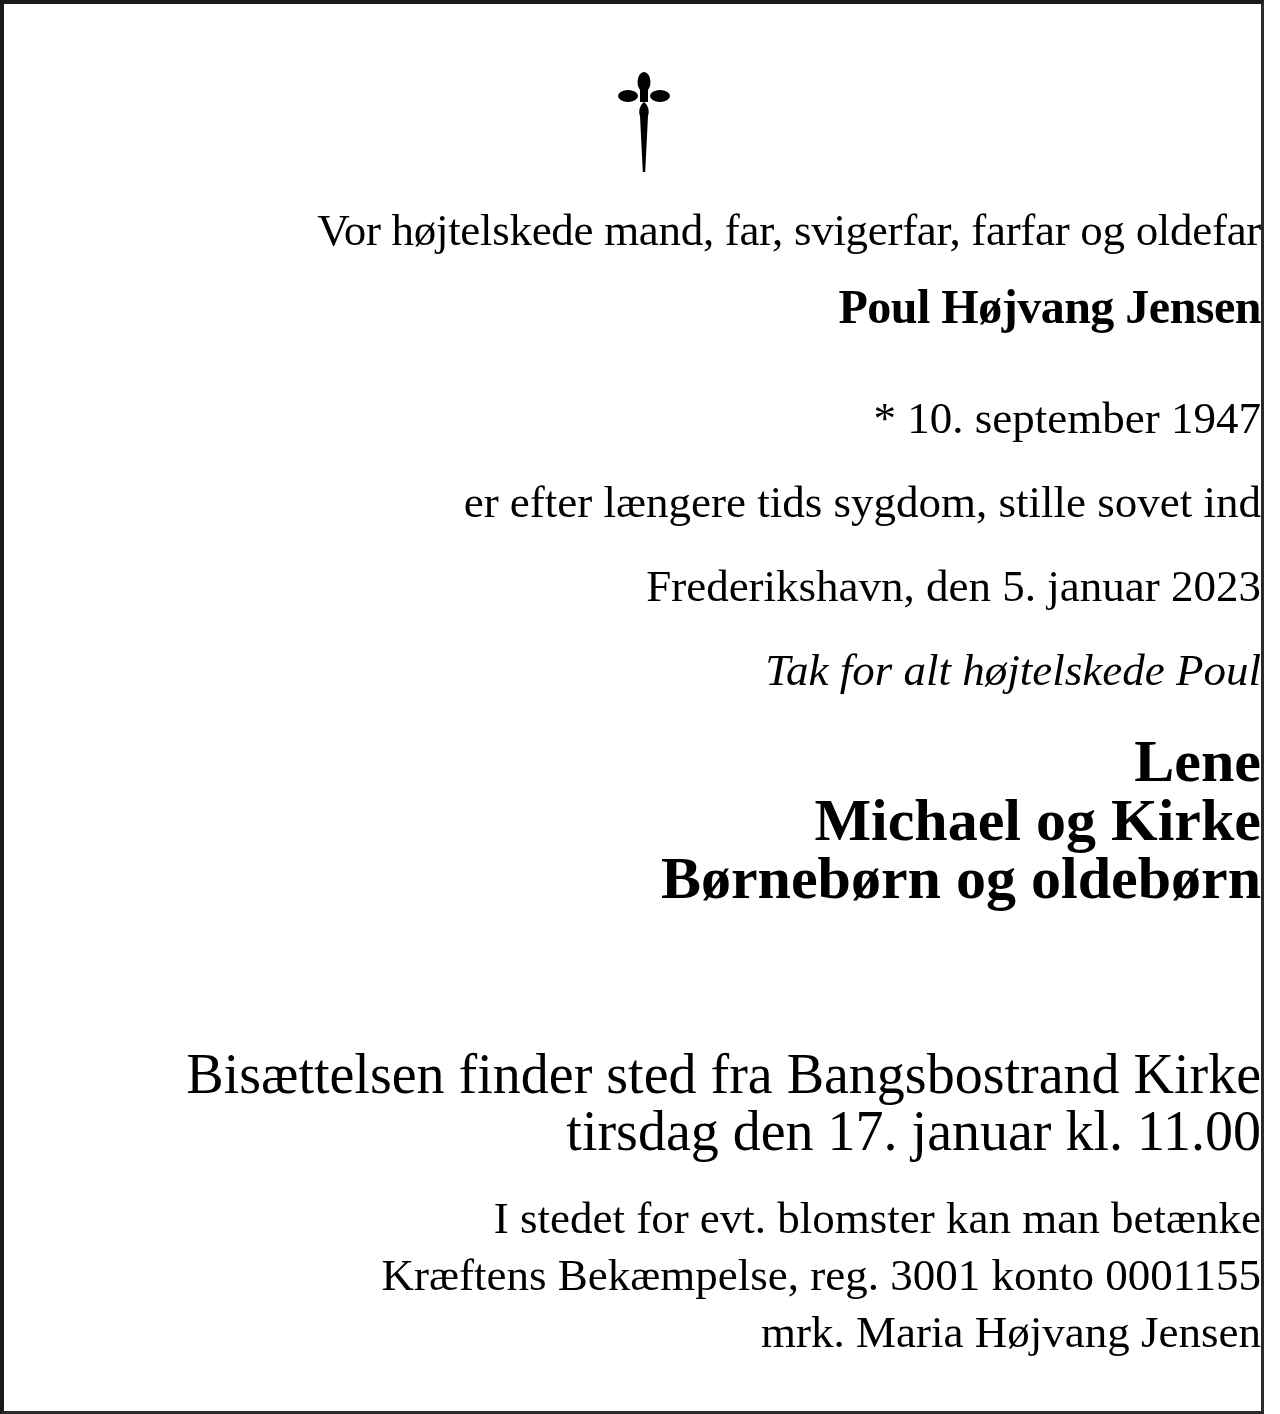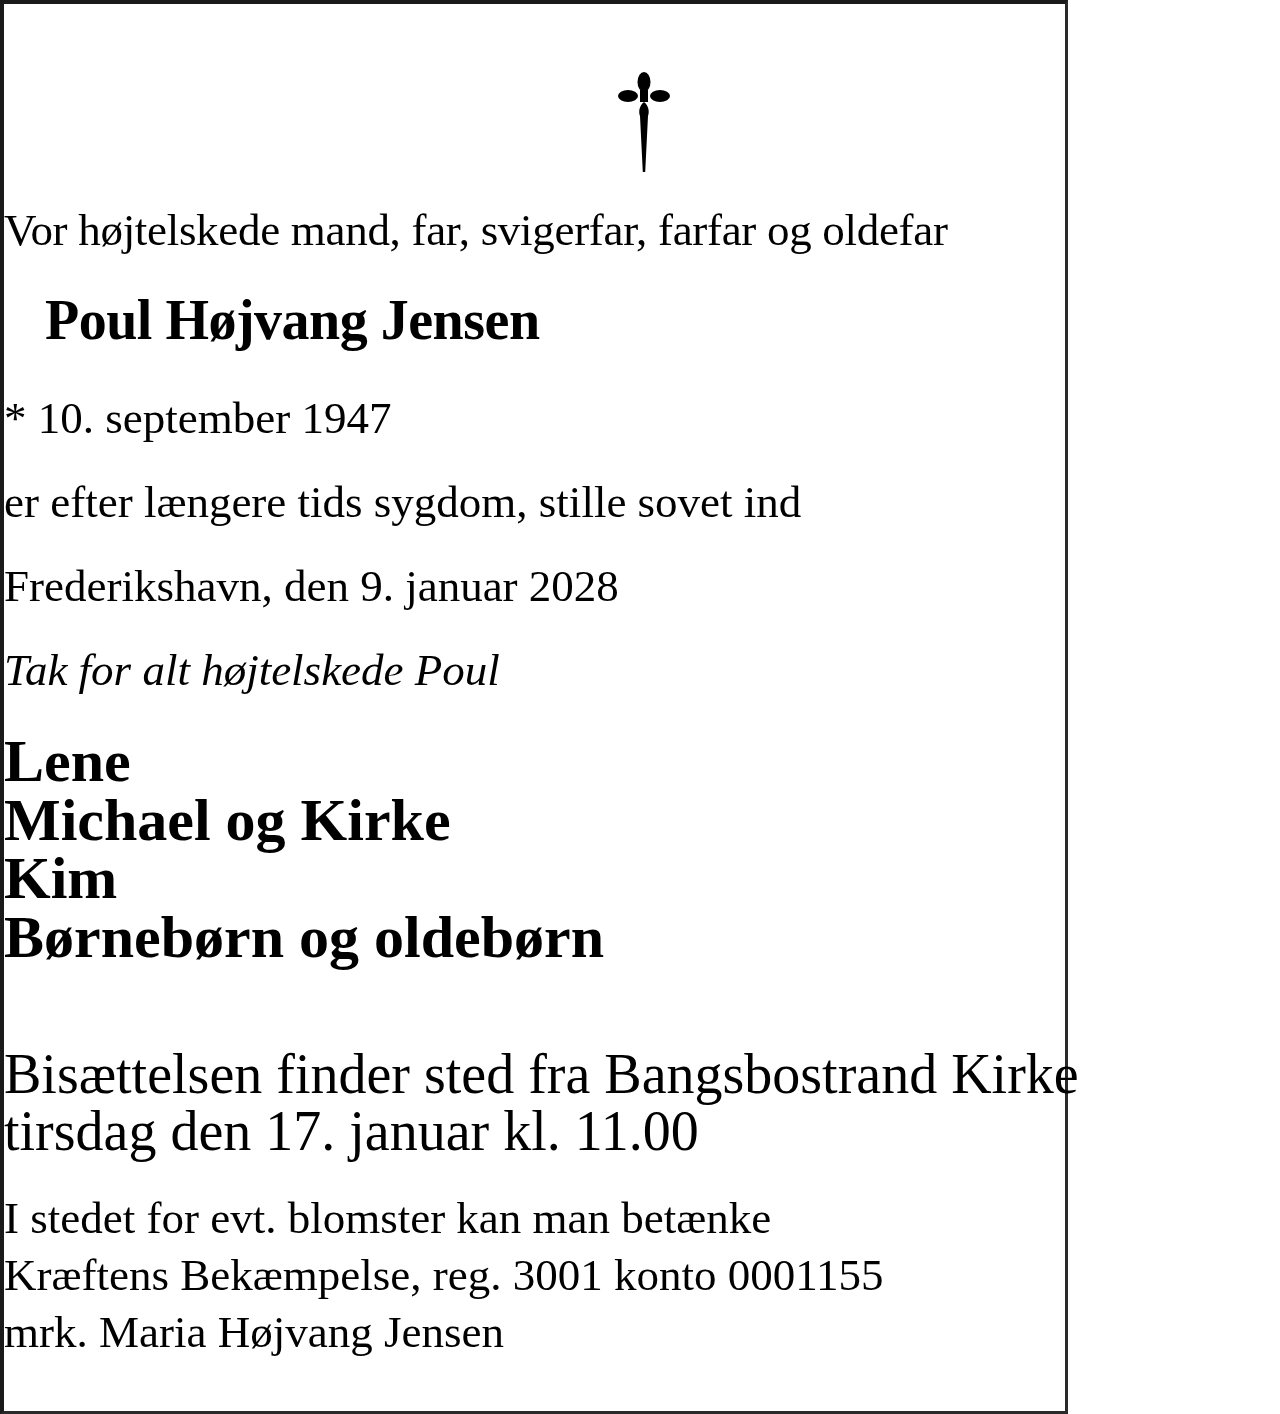--- a/index.html
+++ b/index.html
@@ -8,47 +8,47 @@
       background: #ffffff;
     }
     body {
       width: 1280px;
       height: 1414px;
       overflow: hidden;
     }
     .notice {
       position: relative;
       box-sizing: border-box;
-      width: 1068px;
+      width: 1264px;
       height: 1414px;
       background: #ffffff;
       border-top: 4px solid #1a1a1a;
       border-left: 4px solid #1a1a1a;
       border-right: 3px solid #2a2a2a;
       border-bottom: 3px solid #2a2a2a;
       color: #000000;
       font-family: "Liberation Serif", "DejaVu Serif", serif;
-      text-align: left;
+      text-align: right;
     }
     .line {
       position: absolute;
       left: 0;
       right: 0;
       white-space: nowrap;
       line-height: 1;
     }
     .cross {
       position: absolute;
       left: 614px;
       top: 64px;
       width: 52px;
       height: 106px;
     }
     .intro { top: 204px; font-size: 45px; letter-spacing: -0.3px; }
-    .name { top: 288px; font-size: 56px; font-weight: bold; letter-spacing: -0.5px; margin-left: 41px; }
+    .name { top: 279px; font-size: 48px; font-weight: bold; letter-spacing: -0.5px; margin-left: 41px; }
     .born { top: 392px; font-size: 45px; }
     .died { top: 476px; font-size: 45px; }
     .place { top: 560px; font-size: 45px; }
     .thanks { top: 644px; font-size: 45px; font-style: italic; }
     .family {
       position: absolute;
       left: 0;
       right: 0;
       top: 728px;
       font-size: 60px;
@@ -89,27 +89,26 @@
 
     <rect x="22" y="22" width="8" height="12" fill="#000"></rect>
 
     <path d="M26 34 C 21 38, 20.5 44, 22 48 L 24.8 104 L 27.2 104 L 30 48 C 31.5 44, 31 38, 26 34 Z" fill="#000"></path>
   </svg>
 
   <div class="line intro">Vor højtelskede mand, far, svigerfar, farfar og oldefar</div>
   <div class="line name">Poul Højvang Jensen</div>
   <div class="line born">* 10. september 1947</div>
   <div class="line died">er efter længere tids sygdom, stille sovet ind</div>
-  <div class="line place">Frederikshavn, den 9. januar 2028</div>
+  <div class="line place">Frederikshavn, den 5. januar 2023</div>
   <div class="line thanks">Tak for alt højtelskede Poul</div>
 
   <div class="family">
     <div>Lene</div>
     <div>Michael og Kirke</div>
-    <div>Kim</div>
     <div>Børnebørn og oldebørn</div>
   </div>
 
   <div class="funeral">
     <div>Bisættelsen finder sted fra Bangsbostrand Kirke</div>
     <div>tirsdag den 17. januar kl. 11.00</div>
   </div>
 
   <div class="donation">
     <div>I stedet for evt. blomster kan man betænke</div>

